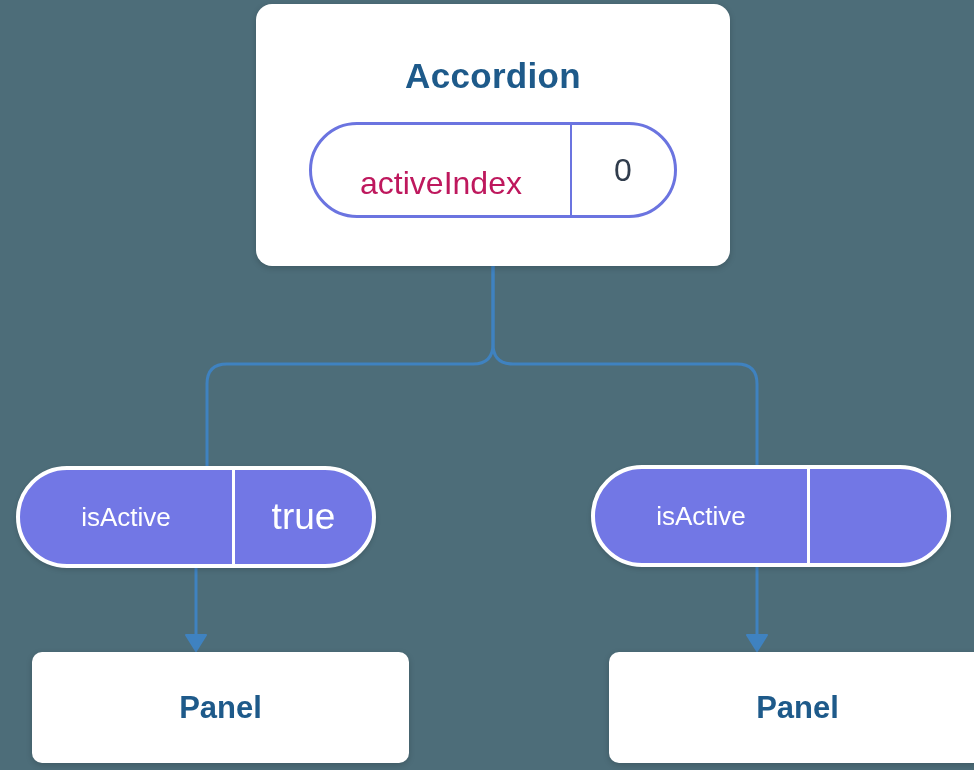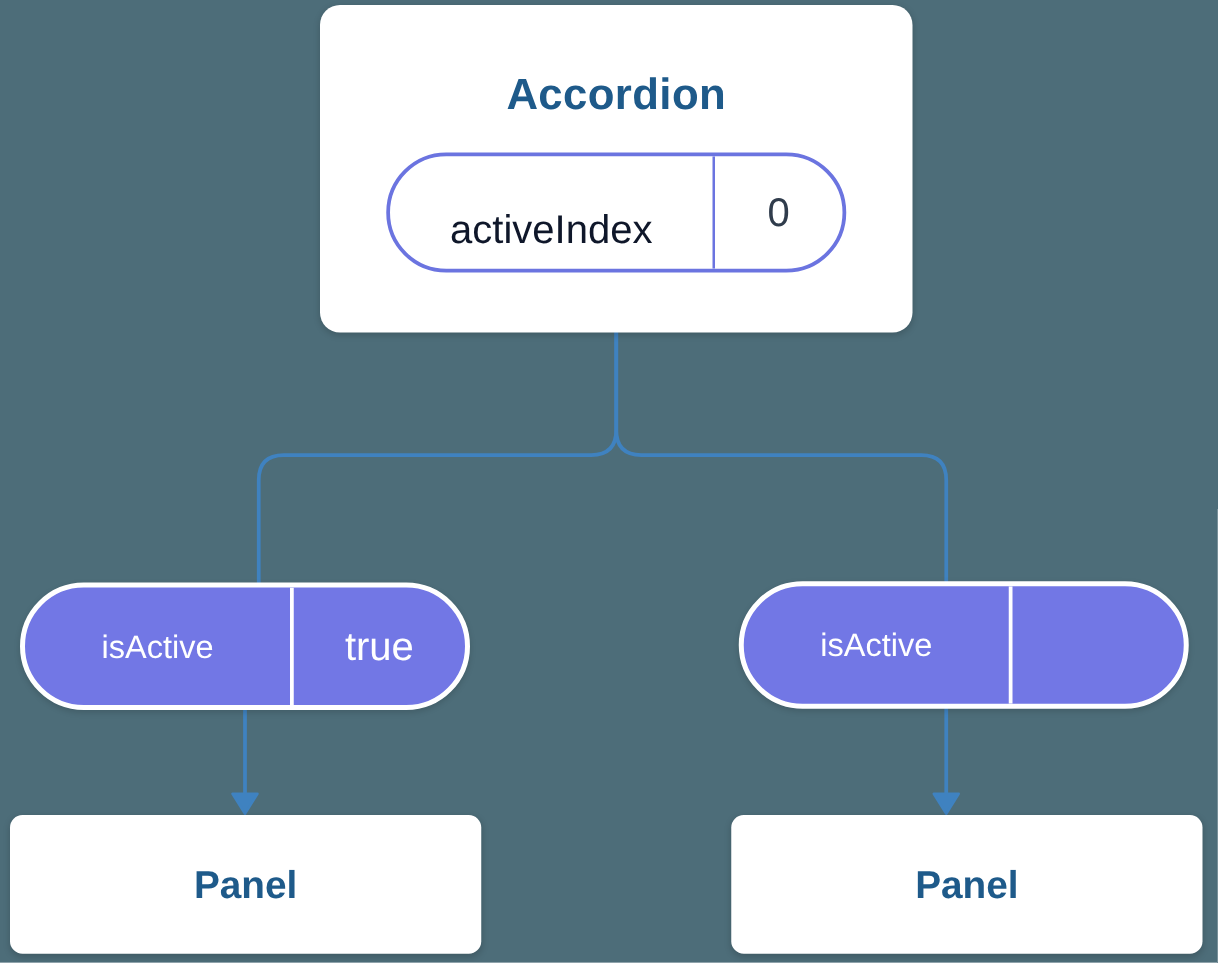--- a/index.html
+++ b/index.html
@@ -49,21 +49,21 @@
     display: flex;
     align-items: stretch;
     overflow: hidden;
   }
   .state-name {
     flex: 0 0 258px;
     display: flex;
     align-items: center;
     justify-content: center;
     font-size: 32px;
-    color: #0f172a;
+    color: #be185d;
     margin-top: 27px;
   }
   .state-divider { width: 2px; background: #6b74e0; }
   .state-value {
     flex: 1;
     display: flex;
     align-items: center;
     justify-content: center;
     font-size: 32px;
     color: #303c4c;
@@ -90,31 +90,32 @@
     align-items: center;
     justify-content: center;
     font-size: 26px;
   }
   .prop-divider { width: 3px; background: #ffffff; }
   .prop-value {
     flex: 1;
     display: flex;
     align-items: center;
     justify-content: center;
-    font-size: 32px;
+    font-size: 37px;
   }
   .panel-card {
     width: 377px; height: 111px;
     border-radius: 10px;
     display: flex;
     align-items: center;
     justify-content: center;
     font-size: 31px;
     font-weight: 700;
     color: #1e5a8a;
+    margin-left: 24px;
   }
   .panel-card-left  { left: 8px;   top: 652px; }
   .panel-card-right { left: 585px; top: 652px; }
 </style>
 </head>
 <body>
 
 <div class="stage">
 
   <svg class="connectors" viewBox="0 0 974 770" xmlns="http://www.w3.org/2000/svg">

